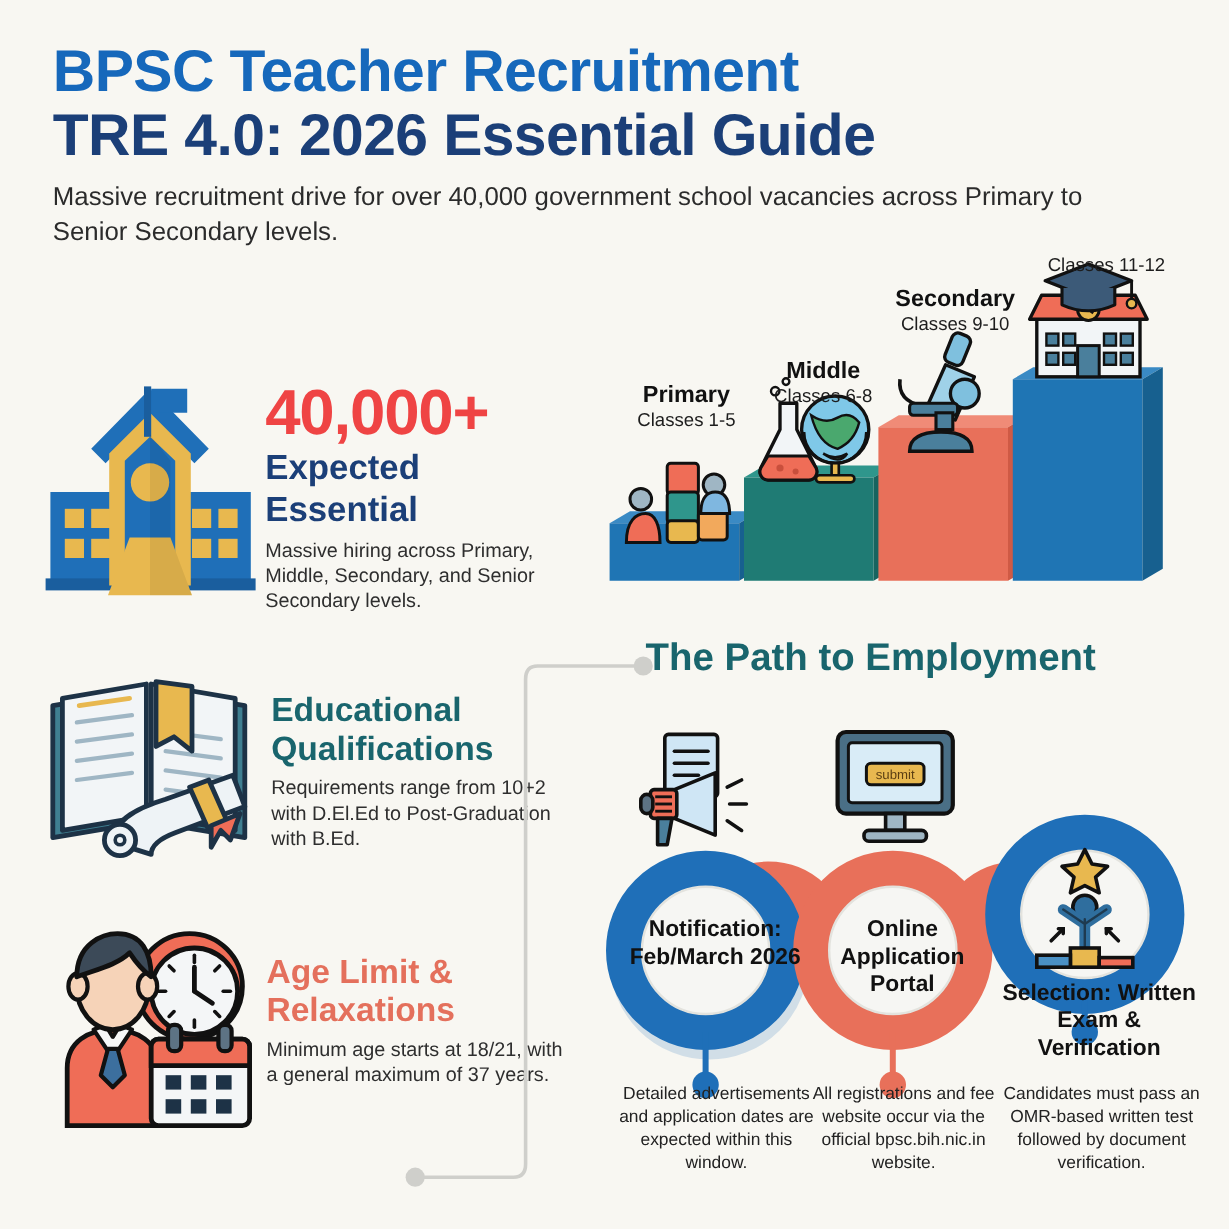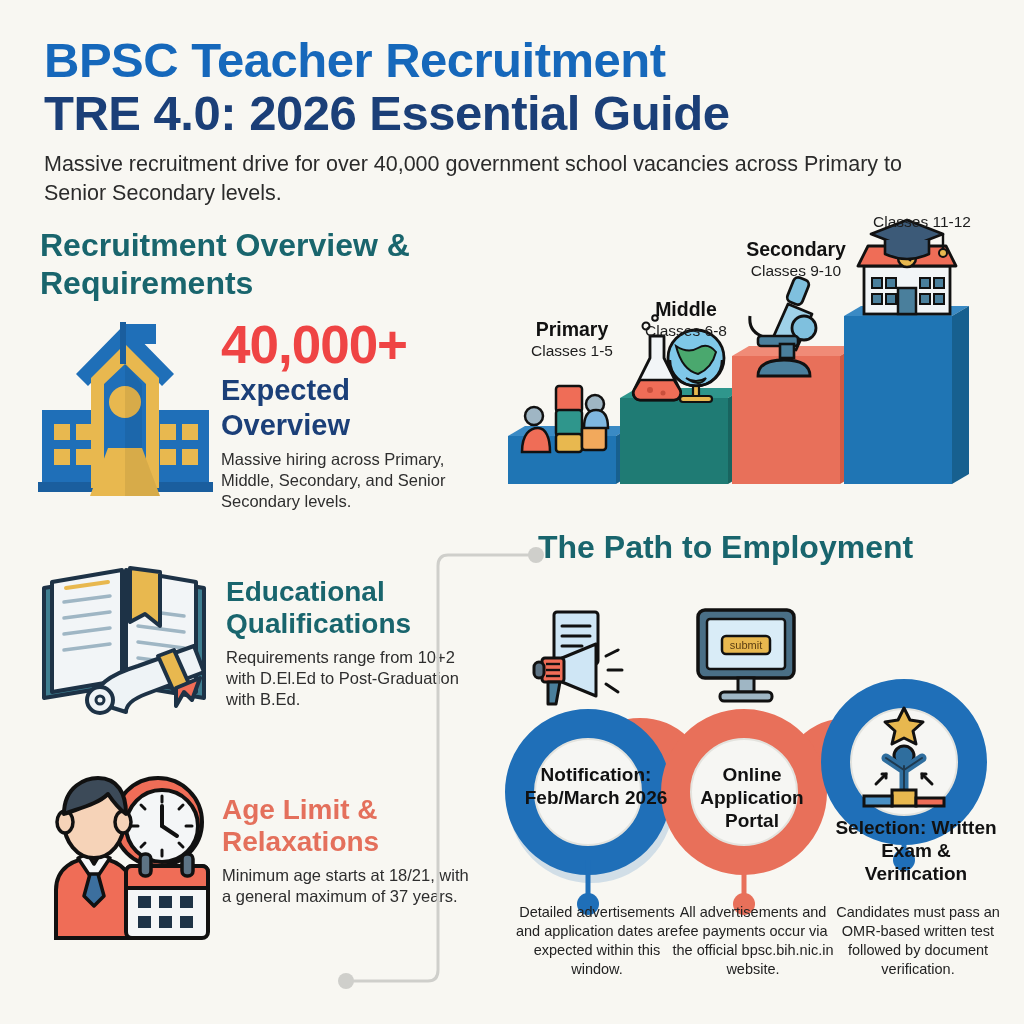--- a/index.html
+++ b/index.html
@@ -92,21 +92,20 @@
 <body>
 
 <div class="stage">
 
   <div class="abs" id="title-block">
     <div class="title-l1">BPSC Teacher Recruitment</div>
     <div class="title-l2">TRE 4.0: 2026 Essential Guide</div>
     <div class="subtitle">Massive recruitment drive for over 40,000 government school vacancies across Primary to Senior Secondary levels.</div>
   </div>
 
-  <div class="abs sec-heading" id="overview-heading">Recruitment Overview &amp; Requirements</div>
 
   <div class="abs card" id="vacancy-card">
     <div class="card-icon">
       <svg width="175" height="190" viewBox="0 0 175 190">
         <rect x="4" y="92" width="56" height="78" fill="#1f6fb8"></rect>
         <rect x="115" y="92" width="56" height="78" fill="#1f6fb8"></rect>
         <rect x="0" y="164" width="64" height="10" fill="#1a5e9e"></rect>
         <rect x="111" y="164" width="64" height="10" fill="#1a5e9e"></rect>
         <rect x="16" y="106" width="16" height="16" fill="#e8b84f"></rect>
         <rect x="38" y="106" width="16" height="16" fill="#e8b84f"></rect>
@@ -123,21 +122,21 @@
         <circle cx="87" cy="84" r="16" fill="#e8b84f"></circle>
         <rect x="82" y="4" width="6" height="42" fill="#1a5e9e"></rect>
         <path d="M88 6 L118 6 L118 26 L88 26 Z" fill="#1f6fb8"></path>
         <path d="M70 130 L104 130 L122 178 L52 178 Z" fill="#e8b84f"></path>
         <path d="M87 44 L87 178 L122 178 L104 130 L104 66 Z" fill="#000" opacity="0.07"></path>
       </svg>
     </div>
     <div class="card-text">
       <div class="big-num">40,000+</div>
       <div class="big-sub">Expected</div>
-      <div class="big-sub">Overview</div>
+      <div class="big-sub">Essential</div>
       <div class="body-text">Massive hiring across Primary, Middle, Secondary, and Senior Secondary levels.</div>
     </div>
   </div>
 
   <div class="abs card" id="qual-card">
     <div class="card-icon">
       <svg width="180" height="160" viewBox="0 0 180 160">
         <path d="M10 28 L82 16 L82 126 L10 138 Z" fill="#3f7f91" stroke="#1d3246" stroke-width="4" stroke-linejoin="round"></path>
         <path d="M170 28 L98 16 L98 126 L170 138 Z" fill="#3f7f91" stroke="#1d3246" stroke-width="4" stroke-linejoin="round"></path>
         <path d="M18 22 L88 10 L88 120 L18 132 Z" fill="#f2f5f7" stroke="#1d3246" stroke-width="4" stroke-linejoin="round"></path>
@@ -407,16 +406,16 @@
     <span>Notification: Feb/March 2026</span>
   </div>
   <div class="step-label step-inner" style="left:676px;top:763px;width:152px;">
     <span>Online Application Portal</span>
   </div>
   <div class="step-outer" style="left:828px;top:816px;width:176px;">
     <span>Selection: Written Exam &amp; Verification</span>
   </div>
 
   <div class="step-desc" style="left:514px;top:903px;width:166px;">Detailed advertisements and application dates are expected within this window.</div>
-  <div class="step-desc" style="left:670px;top:903px;width:166px;">All advertisements and fee payments occur via the official bpsc.bih.nic.in website.</div>
+  <div class="step-desc" style="left:670px;top:903px;width:166px;">All registrations and fee website occur via the official bpsc.bih.nic.in website.</div>
   <div class="step-desc" style="left:830px;top:903px;width:176px;">Candidates must pass an OMR-based written test followed by document verification.</div>
 
 </div>
 
 </body></html>

